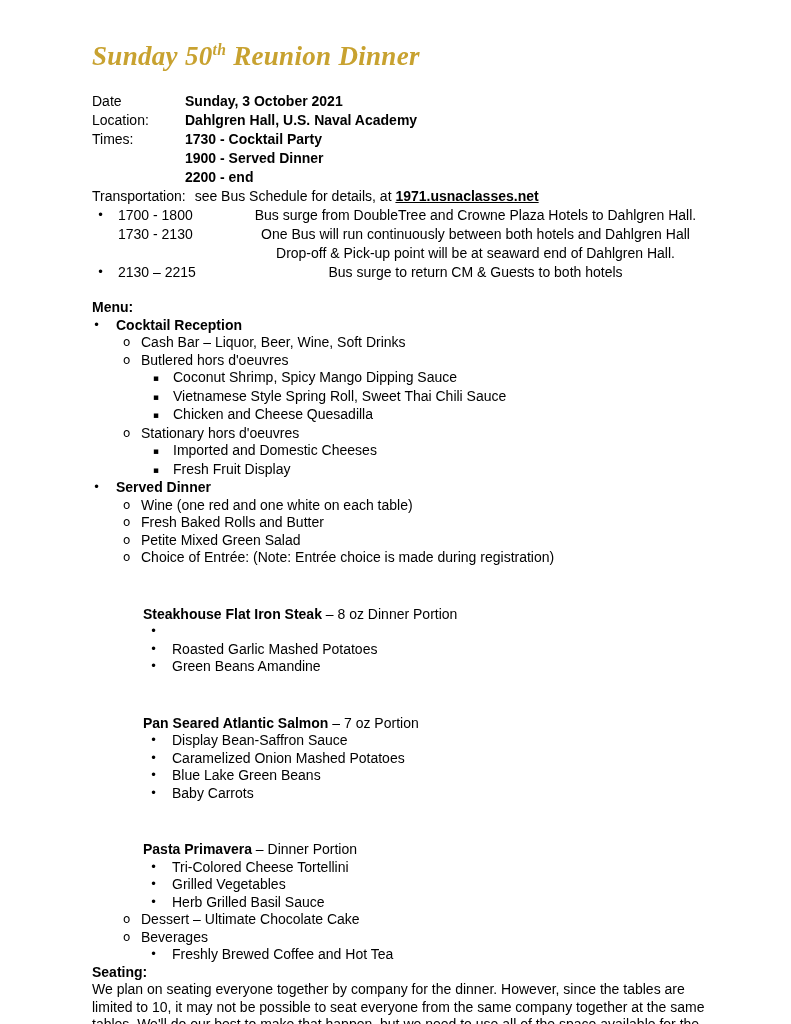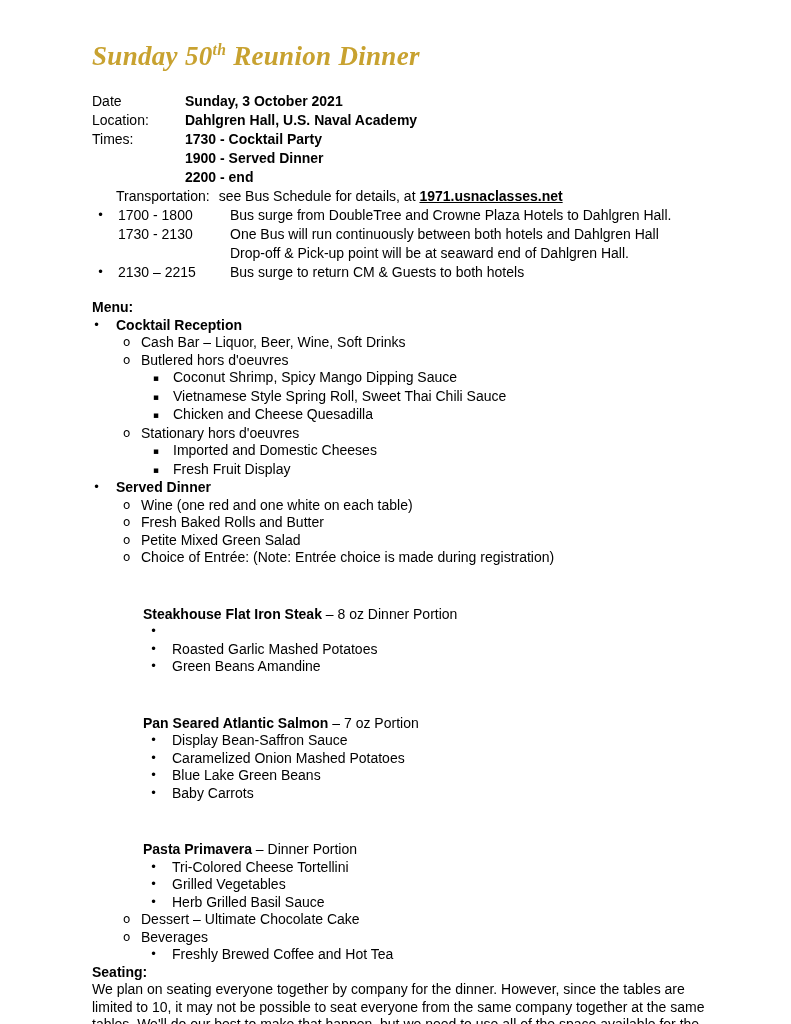--- a/index.html
+++ b/index.html
@@ -12,27 +12,27 @@
     font-family:"Liberation Serif", serif;font-style:italic;font-weight:bold;
     font-size:27px;color:#C8A230;margin:0 0 20px 0;line-height:32px;letter-spacing:.3px;
   }
   .title sup{font-size:.58em;vertical-align:super;line-height:0;}
   .bold{font-weight:bold;}
   .link{font-weight:bold;text-decoration:underline;color:#000;cursor:pointer;}
   
   .info-row{display:flex;line-height:19px;}
   .info-label{width:93px;flex:0 0 93px;}
   .info-value{font-weight:bold;}
-  .trans-head{line-height:19px;margin-left:24px;}
+  .trans-head{line-height:19px;}
   .trans-label{margin-right:9px;}
   
   .trans-row{display:flex;line-height:19px;}
   .t-bullet{flex:0 0 21px;padding-left:5px;font-family:"DejaVu Sans",sans-serif;font-size:12px;}
   .t-time{flex:0 0 112px;}
-  .t-desc{flex:1;}
+  .t-desc{flex:1;text-align:center;}
   
   .menu-heading{font-weight:bold;line-height:17.5px;margin-top:17px;}
   .menu-row{display:flex;line-height:17.5px;}
   .bullet{font-family:"DejaVu Sans",sans-serif;}
   .m-l1 .bullet{margin-left:1px;flex:0 0 23px;font-size:12px;}
   .m-l1 .m-text{font-weight:bold;}
   .m-l2 .bullet{margin-left:31px;flex:0 0 18px;font-size:12px;}
   .m-l3sq .bullet{margin-left:61px;flex:0 0 20px;font-size:9px;padding-top:1px;}
   .m-l3dot .bullet{margin-left:58px;flex:0 0 22px;font-size:12px;}
   .m-entree{padding-left:51px;line-height:17.5px;margin-top:39px;}

